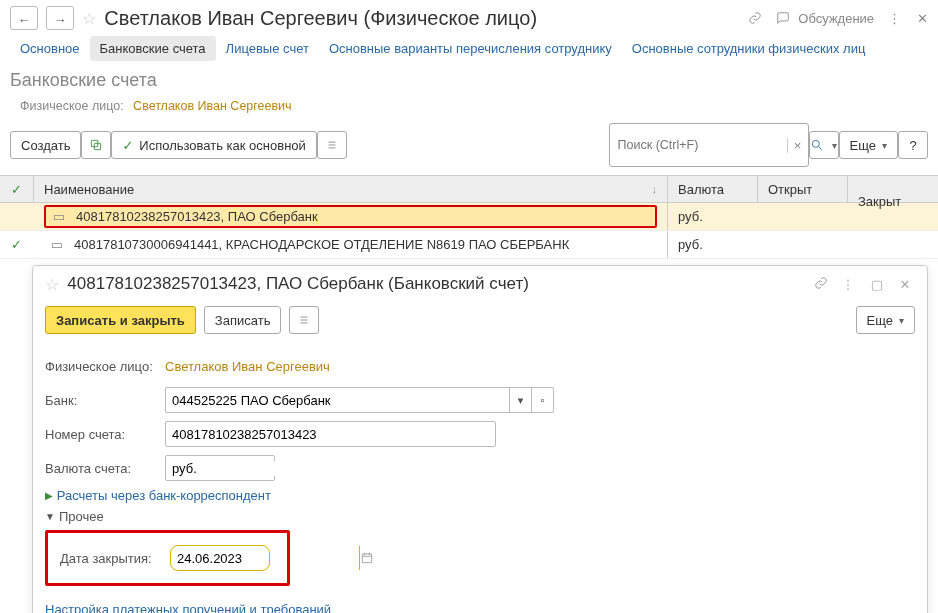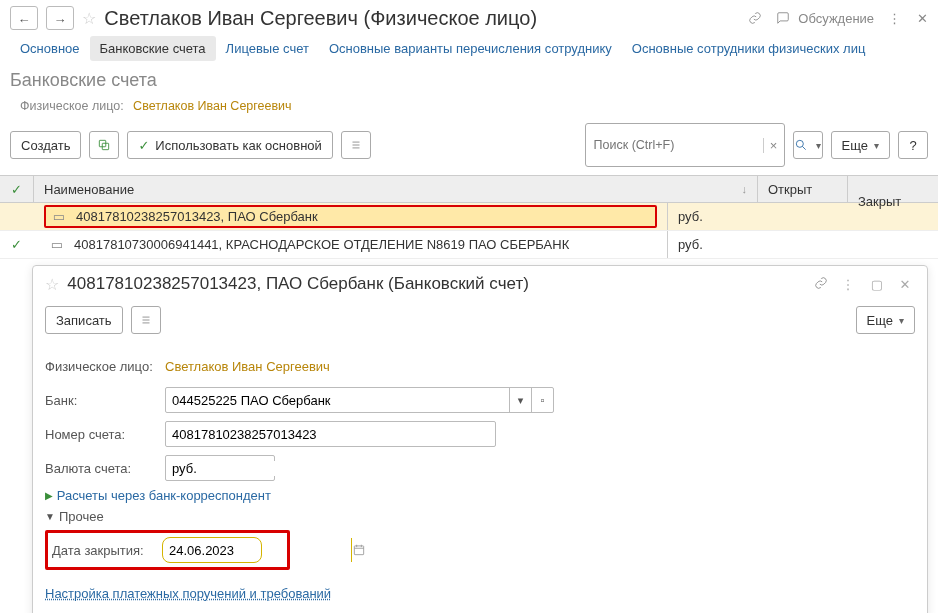--- a/index.html
+++ b/index.html
@@ -14,21 +14,21 @@
 
   .tabs { display:flex; gap:0; align-items:center; padding:2px 10px 6px 10px; border-bottom:1px solid transparent; flex-wrap:wrap;}
   .tab { padding:5px 10px; color:#2a69a3; cursor:pointer; }
   .tab.active { background:#e9e9e9; color:#333; border-radius:3px; }
 
   .section-title { font-size:18px; color:#888; padding:2px 10px 6px 10px; }
   .person-row { padding:2px 10px 10px 20px; font-size:12.5px; }
   .person-row .lab { color:#888; }
   .person-row .val { color:#b8860b; margin-left:6px; }
 
-  .toolbar { display:flex; align-items:center; gap:8px; padding:0 10px 8px 10px;}
+  .toolbar { display:flex; align-items:center; padding:0 10px 8px 10px;}
   .btn { border:1px solid #aaa; border-radius:3px; background:#fff; padding:4px 10px; height:28px; display:flex; align-items:center; gap:6px; cursor:pointer; }
   .btn.icon-only { width:30px; justify-content:center; padding:4px 0;}
   .btn .chev { color:#666; font-size:10px;}
   .spacer { flex:1; }
   .search-wrap { display:flex; align-items:center; border:1px solid #aaa; border-radius:3px; height:44px; width:200px; }
   .search-wrap input { border:none; outline:none; flex:1; padding:0 8px; font-size:12.5px;}
   .search-wrap .xbtn { width:22px; text-align:center; color:#888; border-left:1px solid #ccc; cursor:pointer;}
   .btn.lens { color:#2a69a3;}
 
   .table-head { display:flex; align-items:center; background:#eee; border-top:1px solid #ccc; border-bottom:1px solid #ccc; height:28px; }
@@ -65,21 +65,21 @@
   .input-wrap input { border:none; outline:none; flex:1; padding:0 6px; font-size:13px;}
   .input-wrap .ibtn { width:22px; border-left:1px solid #bbb; text-align:center; color:#555; cursor:pointer; height:100%; display:flex; align-items:center; justify-content:center; font-size:11px;}
   .bank-input { width:389px; }
   .acc-input { width:331px; }
   .cur-input { width:110px; }
 
   .expander { color:#2a69a3; cursor:pointer; display:flex; align-items:center; gap:4px; margin:6px 0; font-size:13px;}
   .expander .arr { font-size:10px;}
   .exp-dark { color:#555; }
 
-  .closed-row { display:flex; align-items:center; gap:8px; border:3px solid #d80000; padding:4px; width:245px; border-radius:2px;}
+  .closed-row { display:flex; align-items:center; gap:8px; border:3px solid #d80000; padding:12px; width:245px; border-radius:2px;}
   .closed-row .flab { width:102px;}
   .date-input { width:100px; border:1px solid #d4b400; height:26px; display:flex; align-items:center; border-radius:8px; }
   .date-input input { border:none; outline:none; flex:1; padding:0 6px; font-size:13px; background:transparent;}
   .date-input .ibtn { width:22px; border-left:1px solid #d4b400; text-align:center; color:#777; cursor:pointer; display:flex; align-items:center; justify-content:center; height:100%;}
 
   .link { color:#2a69a3; text-decoration:underline dotted; cursor:pointer; padding:8px 12px 12px 12px; display:block;}
   .card-spacer { height:6px; }
 
   svg.svico { width:14px; height:14px; stroke:#888; stroke-width:1.5; fill:none; }
 </style>
@@ -163,20 +163,21 @@
   </div>
   <div class="btn icon-only">?</div>
 </div>
 
 <div class="table-head">
   <div class="col-check">✓</div>
   <div class="col-name">
     <span>Наименование</span>
     <span class="sort-ind">↓</span>
   </div>
+  <div class="col-cur">Валюта</div>
   <div class="col-open">Открыт</div>
   <div class="col-close">Закрыт</div>
 </div>
 
 <div class="row highlight">
   <div class="col-check"></div>
   <div class="col-name">
     <div class="name-inner">
       <span class="acct-icon" style="color:#888;">▭</span>
       <span>40817810238257013423, ПАО Сбербанк</span>
@@ -209,20 +210,23 @@
     <span class="ico"><svg class="svico" viewBox="0 0 24 24">
           <path d="M10 14a5 5 0 0 0 7 0l3-3a5 5 0 0 0-7-7l-1 1"></path>
           <path d="M14 10a5 5 0 0 0-7 0l-3 3a5 5 0 0 0 7 7l1-1"></path>
         </svg></span>
     <span class="ico dots">⋮</span>
     <span class="ico">▢</span>
     <span class="ico">✕</span>
   </div>
 
   <div class="card-toolbar">
+    <div class="btn primary">
+        <span>Записать и закрыть</span>
+      </div>
     <div class="btn">
         <span>Записать</span>
       </div>
     <div class="btn icon-only">
         <svg class="svico" viewBox="0 0 24 24">
           <line x1="6" y1="7" x2="18" y2="7"></line>
           <line x1="6" y1="12" x2="18" y2="12"></line>
           <line x1="6" y1="17" x2="18" y2="17"></line>
         </svg>
       </div>

